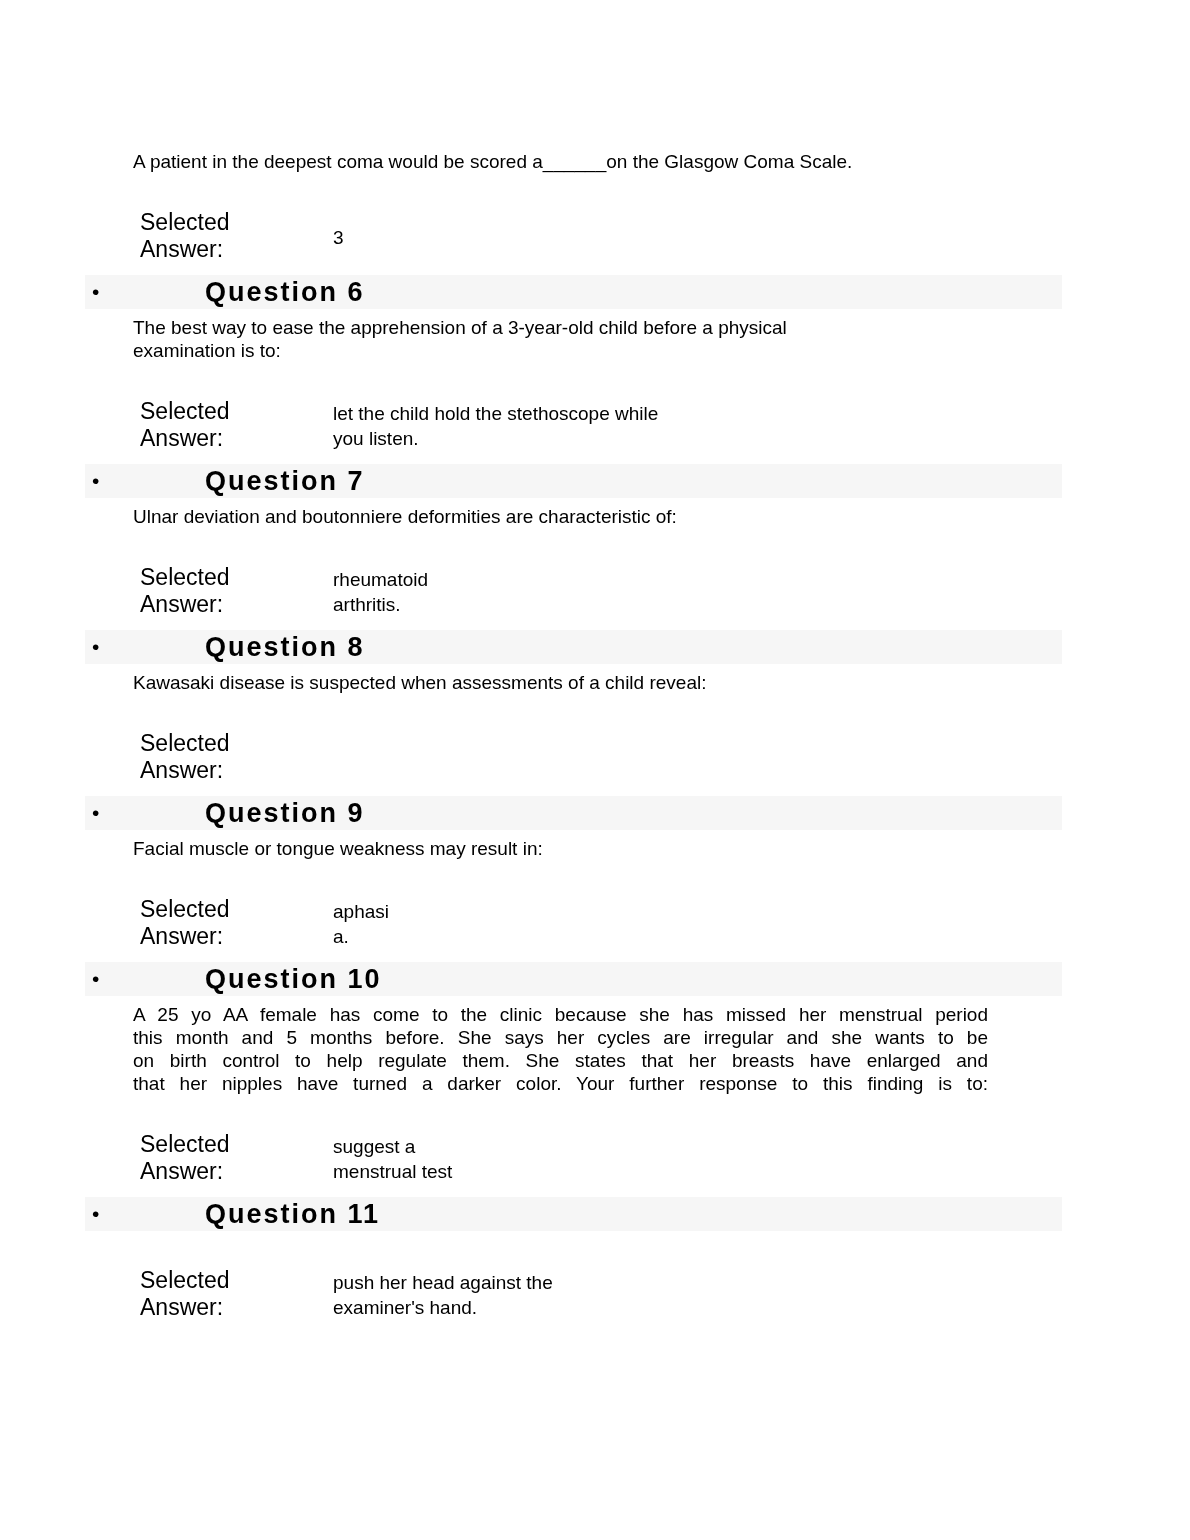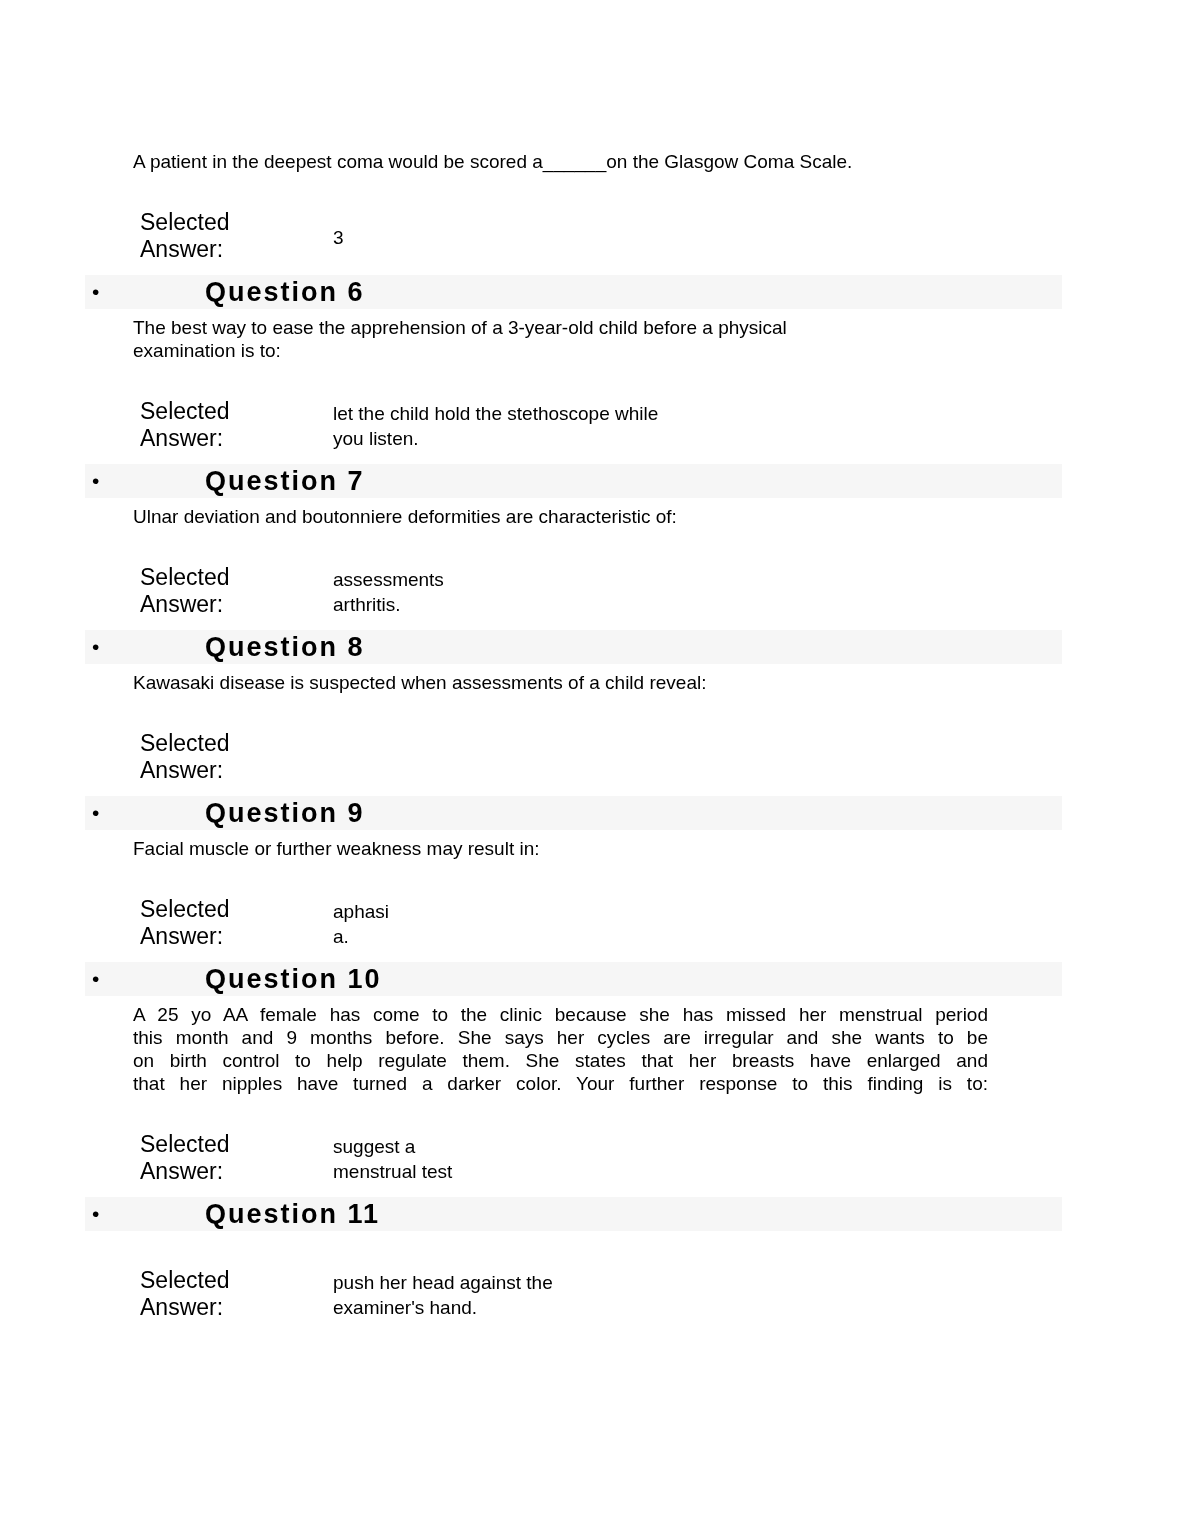--- a/index.html
+++ b/index.html
@@ -127,21 +127,21 @@
       </div>
       <div class="qtext">
           <div>Ulnar deviation and boutonniere deformities are characteristic of:</div>
         </div>
       <div class="ans">
         <div class="ans-label">
             <div>Selected</div>
             <div>Answer:</div>
           </div>
         <div class="ans-value">
-            <div>assessments</div>
+            <div>rheumatoid</div>
             <div>arthritis.</div>
           </div>
       </div>
     </div>
 
     <div class="qblock">
       <div class="qbar">
         <span class="bullet">•</span>
         <span class="qtitle">Question 8</span>
       </div>
@@ -155,42 +155,42 @@
           </div>
       </div>
     </div>
 
     <div class="qblock">
       <div class="qbar">
         <span class="bullet">•</span>
         <span class="qtitle">Question 9</span>
       </div>
       <div class="qtext">
-          <div>Facial muscle or further weakness may result in:</div>
+          <div>Facial muscle or tongue weakness may result in:</div>
         </div>
       <div class="ans">
         <div class="ans-label">
             <div>Selected</div>
             <div>Answer:</div>
           </div>
         <div class="ans-value">
             <div>aphasi</div>
             <div>a.</div>
           </div>
       </div>
     </div>
 
     <div class="qblock">
       <div class="qbar">
         <span class="bullet">•</span>
         <span class="qtitle">Question 10</span>
       </div>
       <div class="qtext justify">
           <div>A 25 yo AA female has come to the clinic because she has missed her menstrual period</div>
-          <div>this month and 9 months before. She says her cycles are irregular and she wants to be</div>
+          <div>this month and 5 months before. She says her cycles are irregular and she wants to be</div>
           <div>on birth control to help regulate them. She states that her breasts have enlarged and</div>
           <div>that her nipples have turned a darker color. Your further response to this finding is to:</div>
         </div>
       <div class="ans">
         <div class="ans-label">
             <div>Selected</div>
             <div>Answer:</div>
           </div>
         <div class="ans-value">
             <div>suggest a</div>

